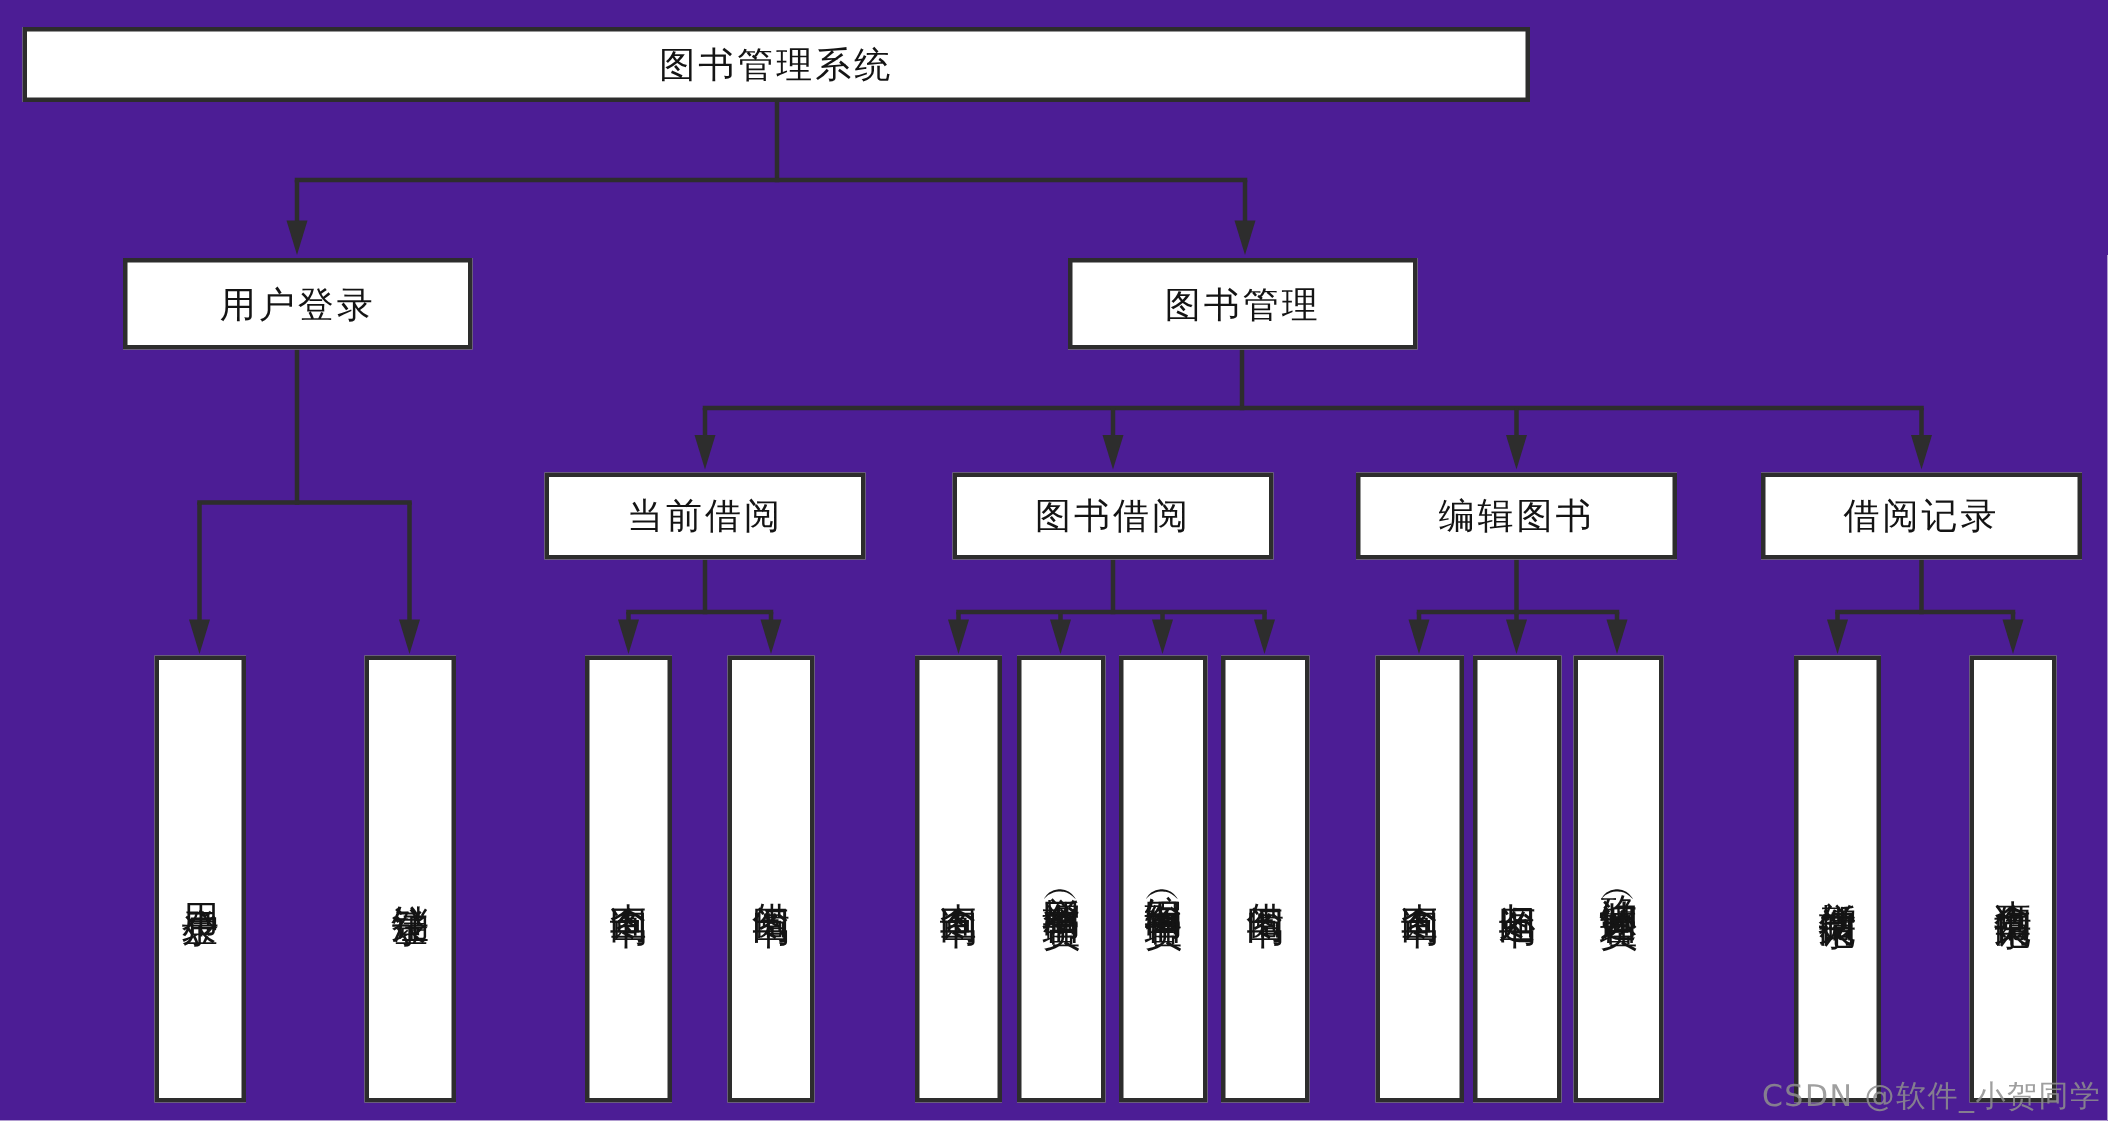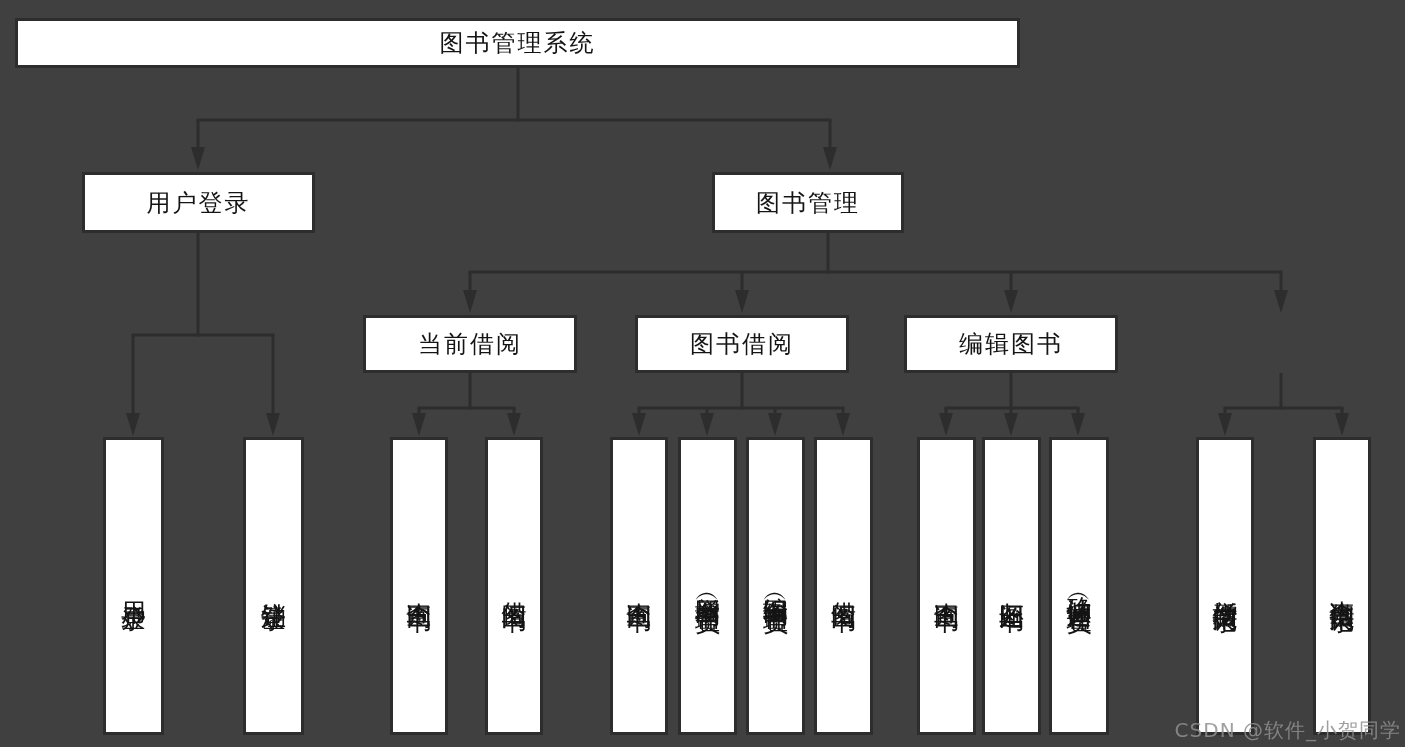--- a/index.html
+++ b/index.html
@@ -1,17 +1,17 @@
 <!DOCTYPE html>
 <html><head>
 <meta charset="utf-8">
 <style>
   html,body { margin:0; padding:0; background:#ffffff; }
   .canvas {
-    position:relative; width:1405px; height:747px; background:#404040;
+    position:relative; width:1405px; height:747px; background:#4c1d95;
     overflow:hidden;
     font-family:"DejaVu Sans","Liberation Sans",sans-serif;
   }
   svg.connectors { position:absolute; left:0; top:0; }
   svg.connectors line { stroke:#2d2d2d; stroke-width:3; }
   svg.connectors polygon { fill:#2d2d2d; }
   .box {
     position:absolute; box-sizing:border-box;
     border:3px solid #2d2d2d; background:#ffffff;
     display:flex; align-items:center; justify-content:center;
@@ -109,32 +109,35 @@
     </g>
   </svg>
 
   <div class="box h" style="left:15px;top:18px;width:1005px;height:50px">
     <span class="lbl">图书管理系统</span>
   </div>
 
   <div class="box h" style="left:82px;top:172px;width:233px;height:61px">
     <span class="lbl">用户登录</span>
   </div>
-  <div class="box h" style="left:712px;top:172px;width:192px;height:61px">
+  <div class="box h" style="left:712px;top:172px;width:233px;height:61px">
     <span class="lbl">图书管理</span>
   </div>
 
   <div class="box h" style="left:363px;top:315px;width:214px;height:58px">
     <span class="lbl">当前借阅</span>
   </div>
   <div class="box h" style="left:635px;top:315px;width:214px;height:58px">
     <span class="lbl">图书借阅</span>
   </div>
   <div class="box h" style="left:904px;top:315px;width:214px;height:58px">
     <span class="lbl">编辑图书</span>
+  </div>
+  <div class="box h" style="left:1174px;top:315px;width:214px;height:58px">
+    <span class="lbl">借阅记录</span>
   </div>
 
   <div class="box v" style="left:103px;top:437px;width:61px;height:298px">
     <span class="lbl">用户登录</span>
   </div>
   <div class="box v" style="left:243px;top:437px;width:61px;height:298px">
     <span class="lbl">注销登录</span>
   </div>
 
   <div class="box v" style="left:390px;top:437px;width:58px;height:298px">

